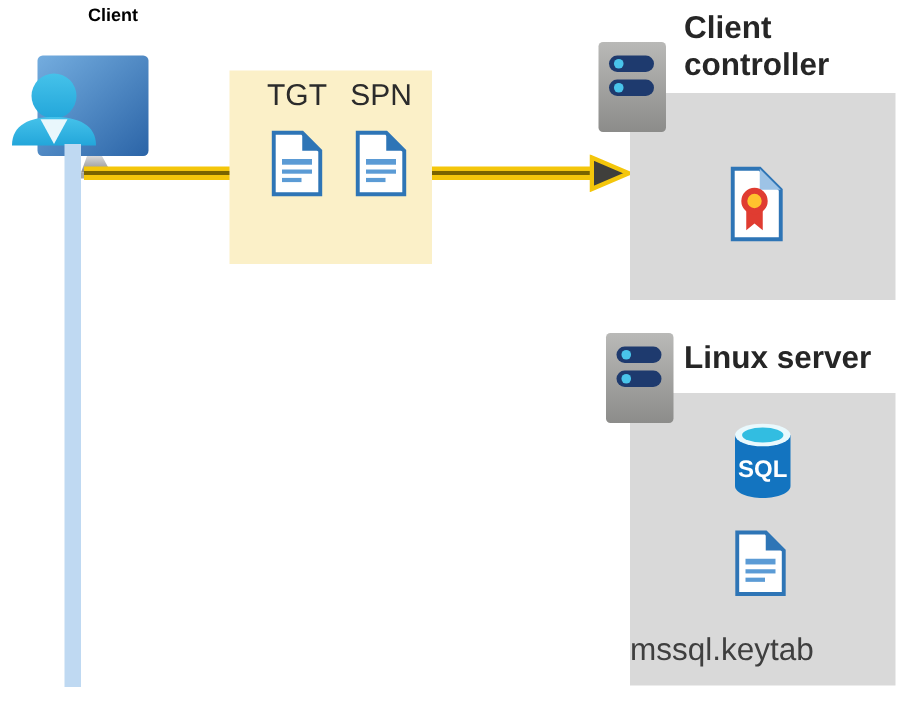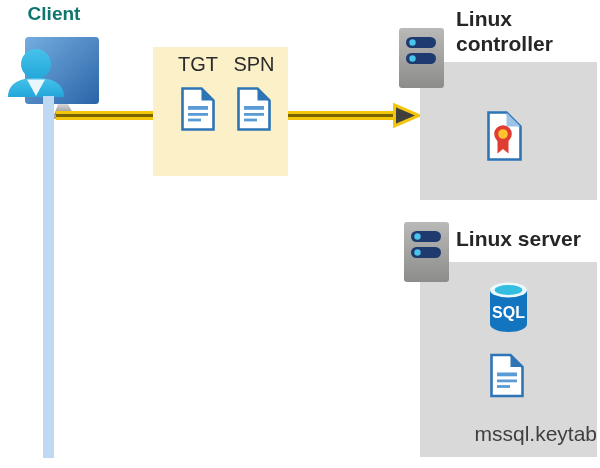--- a/index.html
+++ b/index.html
@@ -1,22 +1,22 @@
 <!DOCTYPE html>
 <html><head>
 <meta charset="utf-8">
 <style>
   html,body{margin:0;padding:0;background:#ffffff;}
   body{width:600px;height:468px;position:relative;overflow:hidden;
        font-family:"Liberation Sans",sans-serif;}
   .abs{position:absolute;}
   .stage{width:600px;height:468px;position:relative;}
 
-  .client-label{left:16px;top:3px;width:76px;text-align:center;
-    font-size:19px;font-weight:700;color:#0f766e;}
+  .client-label{left:16px;top:3px;width:76px;text-align:right;
+    font-size:12px;font-weight:700;color:#000000;}
   .client-icon{left:6px;top:36px;}
   .client-line{left:43px;top:96px;width:11px;height:362px;background:#BFD9F2;}
 
   .arrow-bar{left:56px;top:111px;width:339px;height:9px;z-index:1;
     background:linear-gradient(to bottom,#F4C60B 0 3px,#7A6400 3px 6px,#F4C60B 6px 9px);}
   .arrow-head{left:393px;top:103px;z-index:1;}
 
   .ticket-box{left:153px;top:47px;width:135px;height:129px;background:#FBF0C8;z-index:2;}
   .ticket-label{top:6px;width:56px;text-align:center;font-size:20px;color:#2b2b2b;}
   .tgt{left:17px;} .spn{left:73px;text-align:center;}
@@ -31,21 +31,21 @@
   .linux-srv{left:403px;top:221px;}
 
   .dc-label{left:456px;top:6px;width:122px;font-size:21px;font-weight:700;
     line-height:25px;color:#262626;}
   .linux-label{left:456px;top:227px;width:142px;font-size:21px;font-weight:700;
     color:#262626;white-space:nowrap;}
 
   .cert-icon{left:486px;top:110px;z-index:2;}
   .sql-icon{left:488px;top:281px;z-index:2;}
   .keytab-icon{left:489px;top:352px;z-index:2;}
-  .keytab-label{left:420px;top:422px;width:177px;text-align:right;
+  .keytab-label{left:420px;top:422px;width:177px;text-align:left;
     font-size:21px;color:#3f3f3f;z-index:2;}
 </style>
 </head>
 <body>
 
 <svg width="0" height="0" style="position:absolute">
   <defs>
     <linearGradient id="monGrad" x1="0" y1="0" x2="1" y2="1">
       <stop offset="0" stop-color="#74ADDF"></stop>
         <stop offset="1" stop-color="#2B64A7"></stop>
@@ -108,21 +108,21 @@
   <div class="abs panel dc-panel"></div>
 
   <svg class="abs srv-icon dc-srv" width="47" height="62" viewBox="0 0 47 62">
     <rect x="1" y="1" width="45" height="60" rx="3" fill="url(#srvGrad)"></rect>
     <rect x="8" y="10" width="30" height="11" rx="5.5" fill="#1E3A6E"></rect>
     <circle cx="14.5" cy="15.5" r="3.2" fill="#49C4EA"></circle>
     <rect x="8" y="26" width="30" height="11" rx="5.5" fill="#1E3A6E"></rect>
     <circle cx="14.5" cy="31.5" r="3.2" fill="#49C4EA"></circle>
   </svg>
 
-  <div class="abs dc-label">Linux controller</div>
+  <div class="abs dc-label">Client controller</div>
 
   <svg class="abs cert-icon" width="37" height="52" viewBox="0 0 37 52">
     <path d="M2.5 2.5 H20.5 L34.5 16.5 V49.5 H2.5 Z" fill="#fff" stroke="#2E75B6" stroke-width="2.6"></path>
     <path d="M20.5 2.5 V16.5 H34.5 Z" fill="#9DC3E6"></path>
     <path d="M11.5 29 V43.5 L17 39 L22.5 43.5 V29 Z" fill="#E03C31"></path>
     <circle cx="17" cy="24" r="6.8" fill="#FFC32E" stroke="#E03C31" stroke-width="4"></circle>
   </svg>
 
   <div class="abs panel linux-panel"></div>
 

